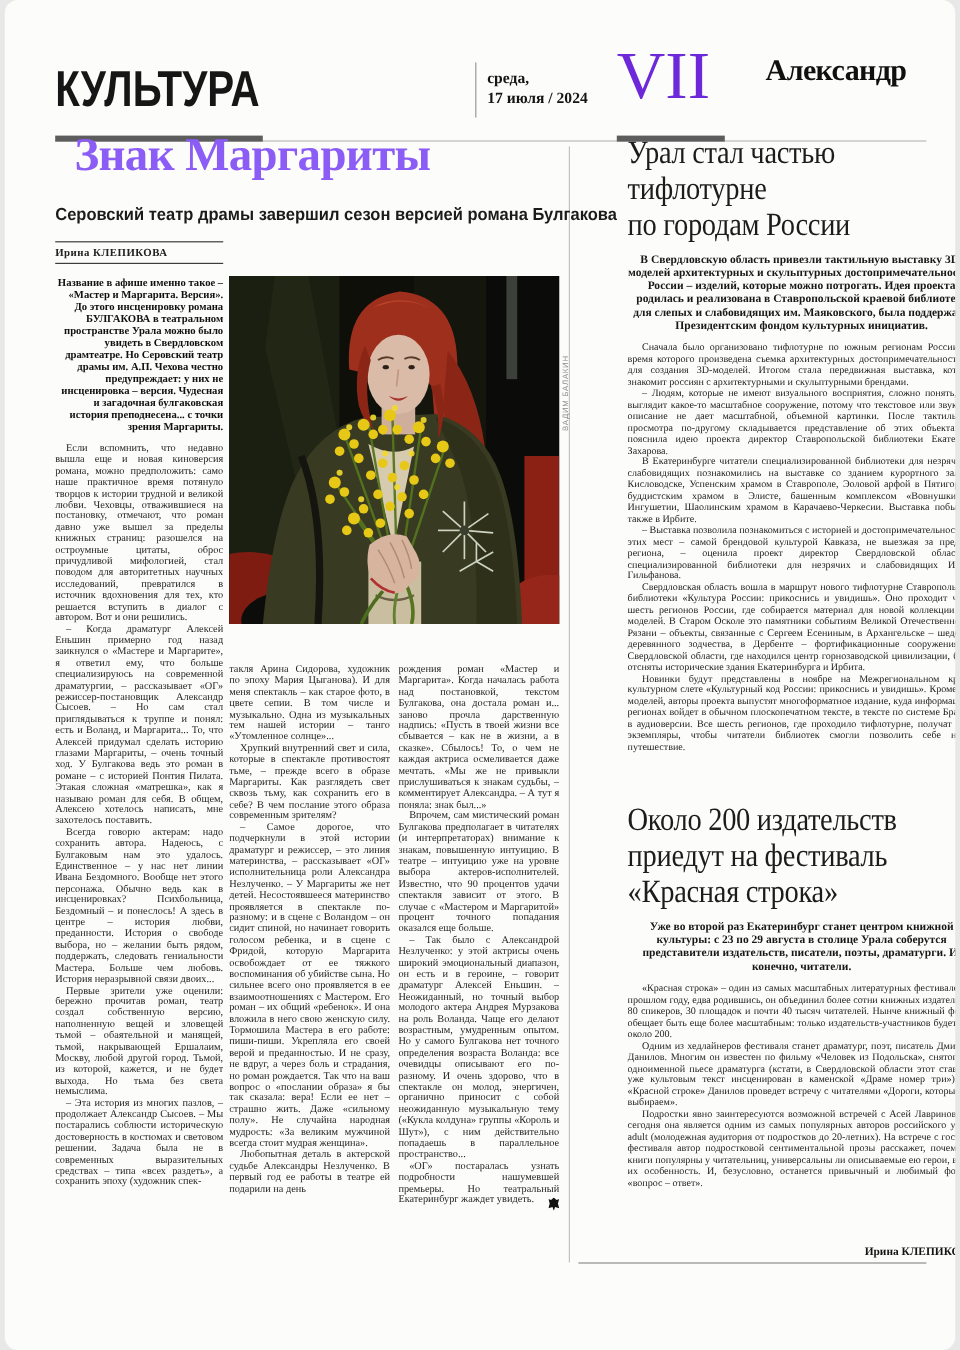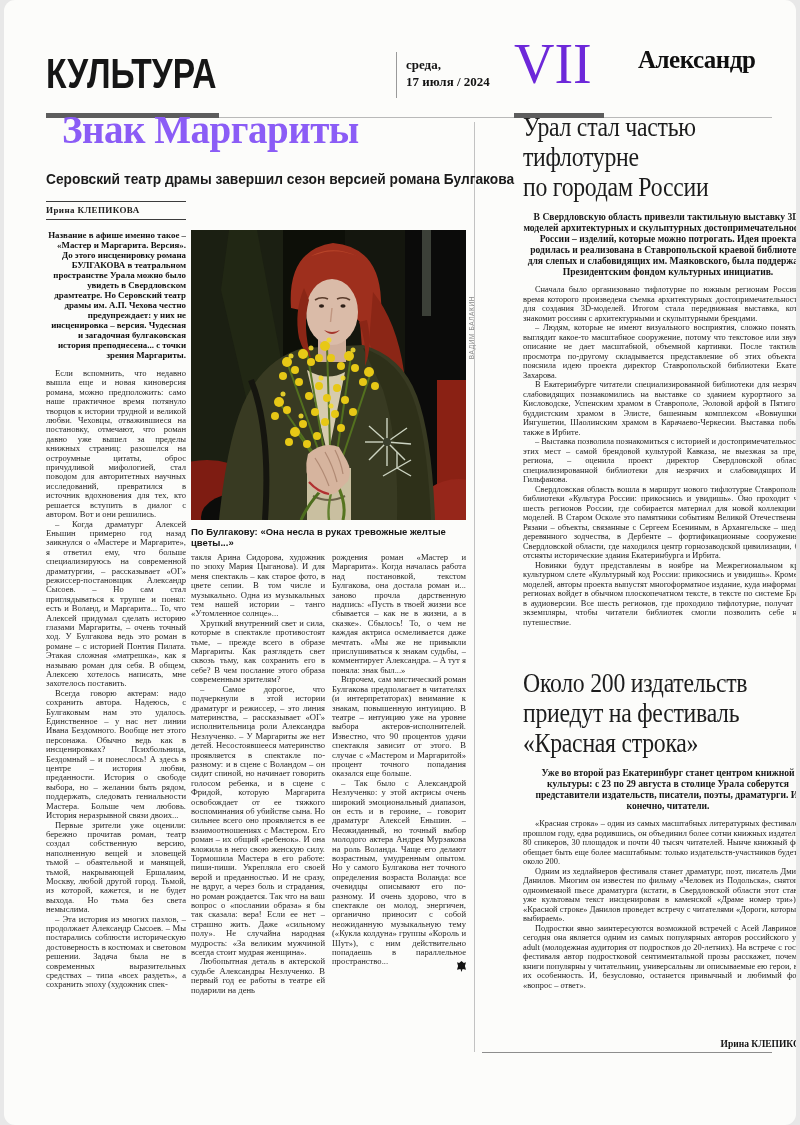--- a/index.html
+++ b/index.html
@@ -206,33 +206,33 @@
       <circle cx="196" cy="212" r="4" fill="#3a3f2e"></circle>
 
       <path d="M117 224 Q112 242 121 258 Q132 268 145 263 L157 251 Q161 240 156 231 L148 217 Q132 211 117 224 Z" fill="#d6b49e"></path>
       <path d="M124 228 Q132 240 138 256 M134 222 Q142 236 146 252 M144 220 Q150 232 152 244" stroke="#b08a74" stroke-width="1.2" fill="none"></path>
       <path d="M118 252 Q127 262 138 264" stroke="#b03030" stroke-width="2.2" fill="none"></path>
 
       <path d="M60 150 Q80 200 74 290" stroke="#15150f" stroke-width="6" fill="none"></path>
     </svg>
   </div>
   <div class="abs credit">ВАДИМ БАЛАКИН</div>
-  <div class="abs caption">По Булгакову: «Она несла в руках тревожные желтые цветы...»</div>
 
   <div class="abs col col-2">
     <p class="bp" style="text-indent:0;">такля Арина Сидорова, художник по эпоху Мария Цыганова). И для меня спектакль – как старое фото, в цвете сепии. В том числе и музыкально. Одна из музыкальных тем нашей истории – танго «Утомленное солнце»...</p>
     <p class="bp">Хрупкий внутренний свет и сила, которые в спектакле противостоят тьме, – прежде всего в образе Маргариты. Как разглядеть свет сквозь тьму, как сохранить его в себе? В чем послание этого образа современным зрителям?</p>
     <p class="bp">– Самое дорогое, что подчеркнули в этой истории драматург и режиссер, – это линия материнства, – рассказывает «ОГ» исполнительница роли Александра Незлученко. – У Маргариты же нет детей. Несостоявшееся материнство проявляется в спектакле по-разному: и в сцене с Воландом – он сидит спиной, но начинает говорить голосом ребенка, и в сцене с Фридой, которую Маргарита освобождает от ее тяжкого воспоминания об убийстве сына. Но сильнее всего оно проявляется в ее взаимоотношениях с Мастером. Его роман – их общий «ребенок». И она вложила в него свою женскую силу. Тормошила Мастера в его работе: пиши-пиши. Укрепляла его своей верой и преданностью. И не сразу, не вдруг, а через боль и страдания, но роман рождается. Так что на ваш вопрос о «послании образа» я бы так сказала: вера! Если ее нет – страшно жить. Даже «сильному полу». Не случайна народная мудрость: «За великим мужчиной всегда стоит мудрая женщина».</p>
     <p class="bp">Любопытная деталь в актерской судьбе Александры Незлученко. В первый год ее работы в театре ей подарили на день</p>
   </div>
 
   <div class="abs col col-3">
     <p class="bp" style="text-indent:0;">рождения роман «Мастер и Маргарита». Когда началась работа над постановкой, текстом Булгакова, она достала роман и... заново прочла дарственную надпись: «Пусть в твоей жизни все сбывается – как не в жизни, а в сказке». Сбылось! То, о чем не каждая актриса осмеливается даже мечтать. «Мы же не привыкли прислушиваться к знакам судьбы, – комментирует Александра. – А тут я поняла: знак был...»</p>
     <p class="bp">Впрочем, сам мистический роман Булгакова предполагает в читателях (и интерпретаторах) внимание к знакам, повышенную интуицию. В театре – интуицию уже на уровне выбора актеров-исполнителей. Известно, что 90 процентов удачи спектакля зависит от этого. В случае с «Мастером и Маргаритой» процент точного попадания оказался еще больше.</p>
     <p class="bp">– Так было с Александрой Незлученко: у этой актрисы очень широкий эмоциональный диапазон, он есть и в героине, – говорит драматург Алексей Еньшин. – Неожиданный, но точный выбор молодого актера Андрея Мурзакова на роль Воланда. Чаще его делают возрастным, умудренным опытом. Но у самого Булгакова нет точного определения возраста Воланда: все очевидцы описывают его по-разному. И очень здорово, что в спектакле он молод, энергичен, органично приносит с собой неожиданную музыкальную тему («Кукла колдуна» группы «Король и Шут»), с ним действительно попадаешь в параллельное пространство...</p>
+    <p class="bp">«ОГ» постаралась узнать подробности нашумевшей премьеры. Но театральный Екатеринбург жаждет увидеть.</p>
     <div class="endmark-row">
       <svg width="9" height="11" viewBox="0 0 9 11">
         <path d="M4.5 0 L6.8 2 L9 1.2 L7.9 5 L9 8.8 L5.6 7.9 L4.5 11 L3.4 7.9 L0 8.8 L1.1 5 L0 1.2 L2.2 2 Z" fill="#141414"></path>
       </svg>
     </div>
   </div>
 
   <div class="abs r-art r-art1">
     <div class="r-head">
       <span class="rhead-line">Урал стал частью</span>

